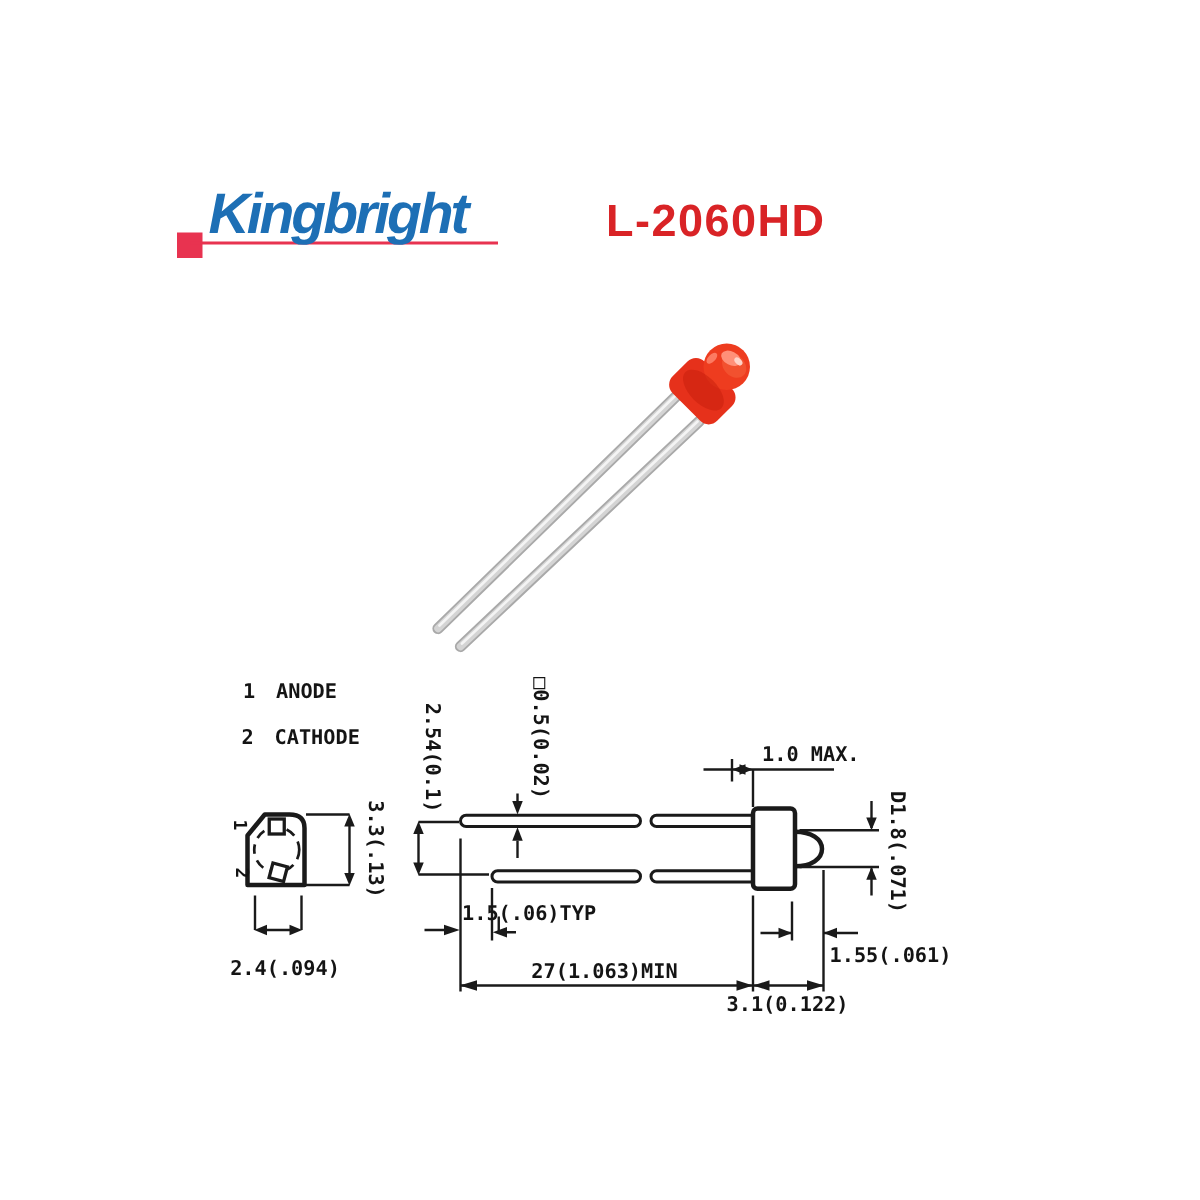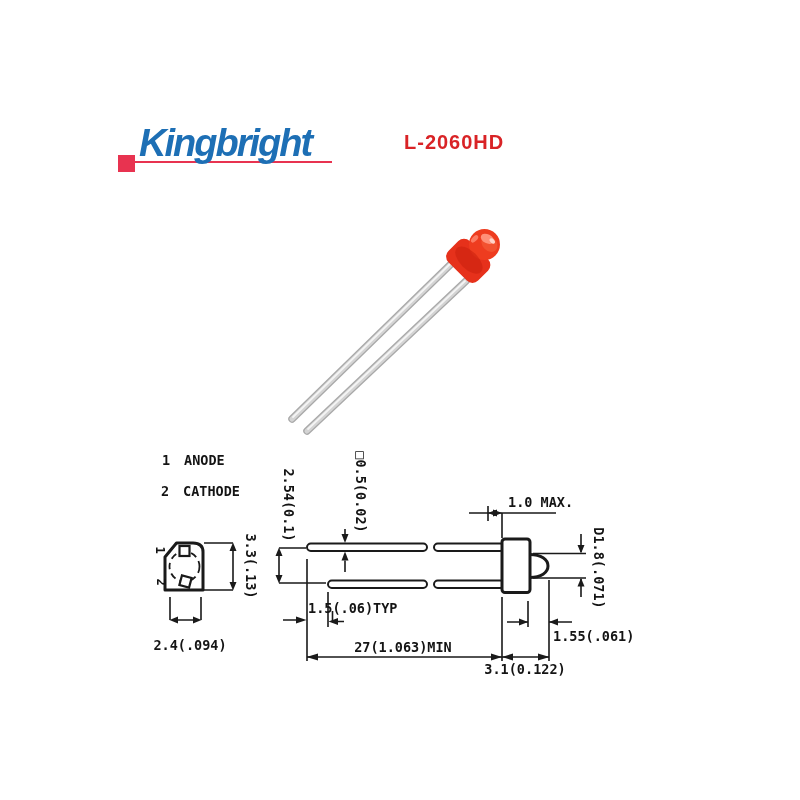--- a/index.html
+++ b/index.html
@@ -4,21 +4,21 @@
 <style>
   html,body{margin:0;padding:0;background:#ffffff;}
   #stage{position:relative;width:696px;height:800px;background:#ffffff;overflow:hidden;
          font-family:"Liberation Sans",sans-serif;}
   
   .logo-square{position:absolute;left:118px;top:155px;width:17px;height:17px;}
   .logo-line{position:absolute;left:127px;top:161px;width:205px;height:2px;}
   .logo-text{position:absolute;left:139px;top:122px;font-size:38px;font-weight:bold;
              font-style:italic;letter-spacing:-2px;line-height:1.15;
              font-family:"Liberation Sans",sans-serif;}
-  .model-text{position:absolute;left:404px;top:131px;font-size:20px;font-weight:bold;
+  .model-text{position:absolute;left:404px;top:131px;font-size:30px;font-weight:bold;
               letter-spacing:1px;font-family:"Liberation Sans",sans-serif;}
   
   svg{position:absolute;left:0;top:0;}
   .cad{font-family:"DejaVu Sans Mono",monospace;font-weight:bold;font-size:13.5px;fill:#141414;}
   .cad-sm{font-family:"DejaVu Sans Mono",monospace;font-weight:bold;font-size:12px;fill:#141414;}
   .ln{stroke:#1a1a1a;stroke-width:1.6;fill:none;}
   .outline{stroke:#1a1a1a;stroke-width:3;fill:#ffffff;stroke-linejoin:round;}
   .lead{stroke:#1a1a1a;stroke-width:2;fill:#ffffff;}
   .arr{fill:#1a1a1a;stroke:none;}
 </style>

